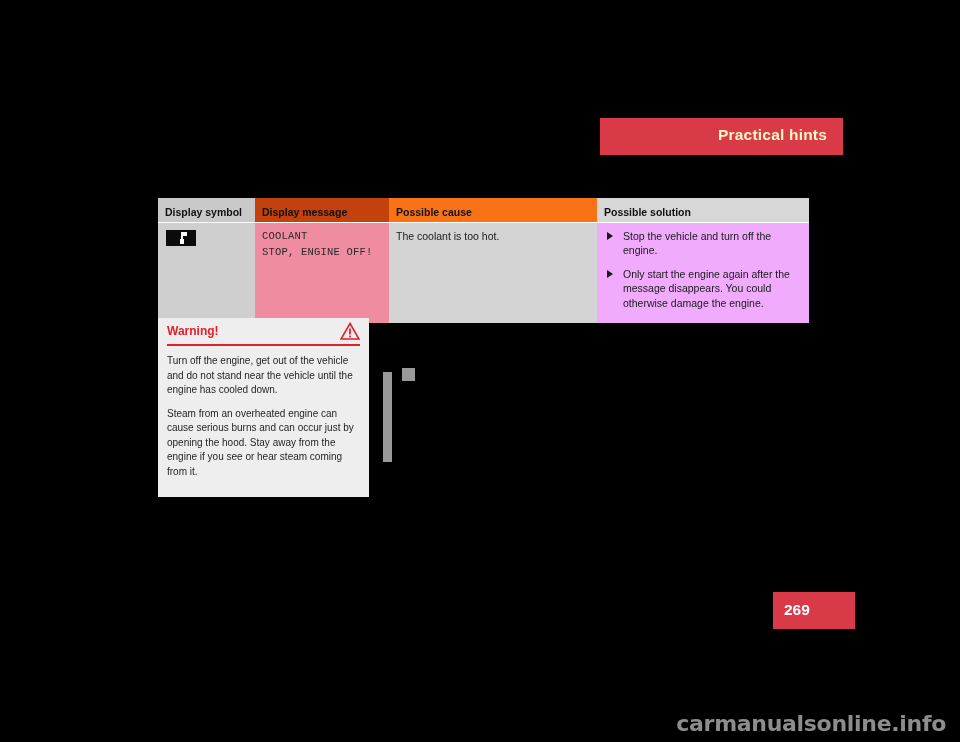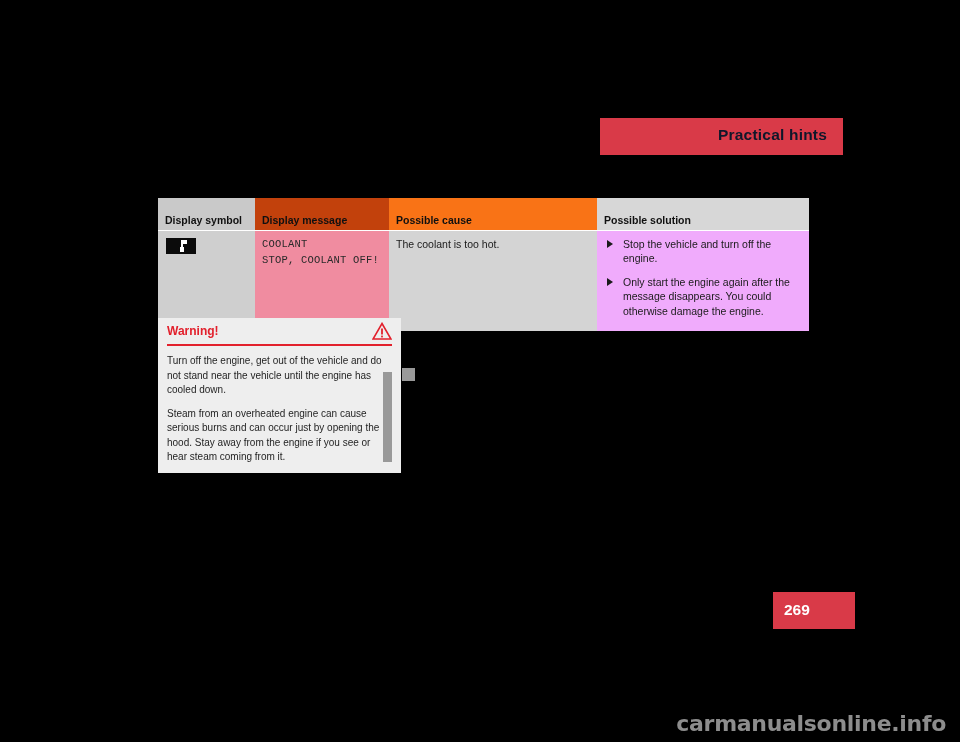--- a/index.html
+++ b/index.html
@@ -22,21 +22,21 @@
     left: 600px;
     top: 118px;
     width: 243px;
     height: 37px;
     background: #d93a48;
   }
   #header-title {
     position: absolute;
     right: 16px;
     top: 8px;
-    color: #0f172a;
+    color: #fef9c3;
     font-size: 15.5px;
     font-weight: bold;
     letter-spacing: 0.2px;
     white-space: nowrap;
   }
 
   
   #symbol-table {
     position: absolute;
     left: 158px;
@@ -48,21 +48,21 @@
   #symbol-table col.c-symbol   { width: 97px; }
   #symbol-table col.c-message  { width: 134px; }
   #symbol-table col.c-cause    { width: 208px; }
   #symbol-table col.c-solution { width: 212px; }
 
   #symbol-table th {
     font-size: 10.5px;
     font-weight: bold;
     color: #101010;
     text-align: left;
-    padding: 16px 6px 4px 7px;
+    padding: 8px 6px 4px 7px;
     height: 12px;
     vertical-align: middle;
     border-bottom: 1px solid #ffffff;
   }
   th.h-symbol   { background: #c9c9c9; }
   th.h-message  { background: #c2410c; }
   th.h-cause    { background: #f97316; }
   th.h-solution { background: #d7d7d7; }
 
   #symbol-table td {
@@ -146,23 +146,23 @@
     border-top: 4px solid transparent;
     border-bottom: 4px solid transparent;
     border-left: 6px solid #1a1a1a;
   }
 
   
   #warning-box {
     position: absolute;
     left: 158px;
     top: 318px;
-    width: 243px;
+    width: 211px;
     background: #eeeeee;
-    padding-bottom: 8px;
+    padding-bottom: 18px;
   }
   #warning-head {
     position: relative;
     height: 26px;
     border-bottom: 2px solid #e2202c;
     margin: 0 9px;
   }
   #warning-title {
     position: absolute;
     left: 0;
@@ -263,21 +263,21 @@
     <tr>
       <td class="d-symbol">
         <div class="symbol-box">
           <div class="therm-stem"></div>
           <div class="therm-flag"></div>
           <div class="therm-bulb"></div>
         </div>
       </td>
       <td class="d-message">
         <div class="msg-line">COOLANT</div>
-        <div class="msg-line">STOP, COOLANT OFF!</div>
+        <div class="msg-line">STOP, ENGINE OFF!</div>
       </td>
       <td class="d-cause">The coolant is too hot.</td>
       <td class="d-solution">
         <ul class="sol-list">
           <li>
             <span class="tri"></span>
             <span>Stop the vehicle and turn off the engine.</span>
           </li>
           <li>
             <span class="tri"></span>

